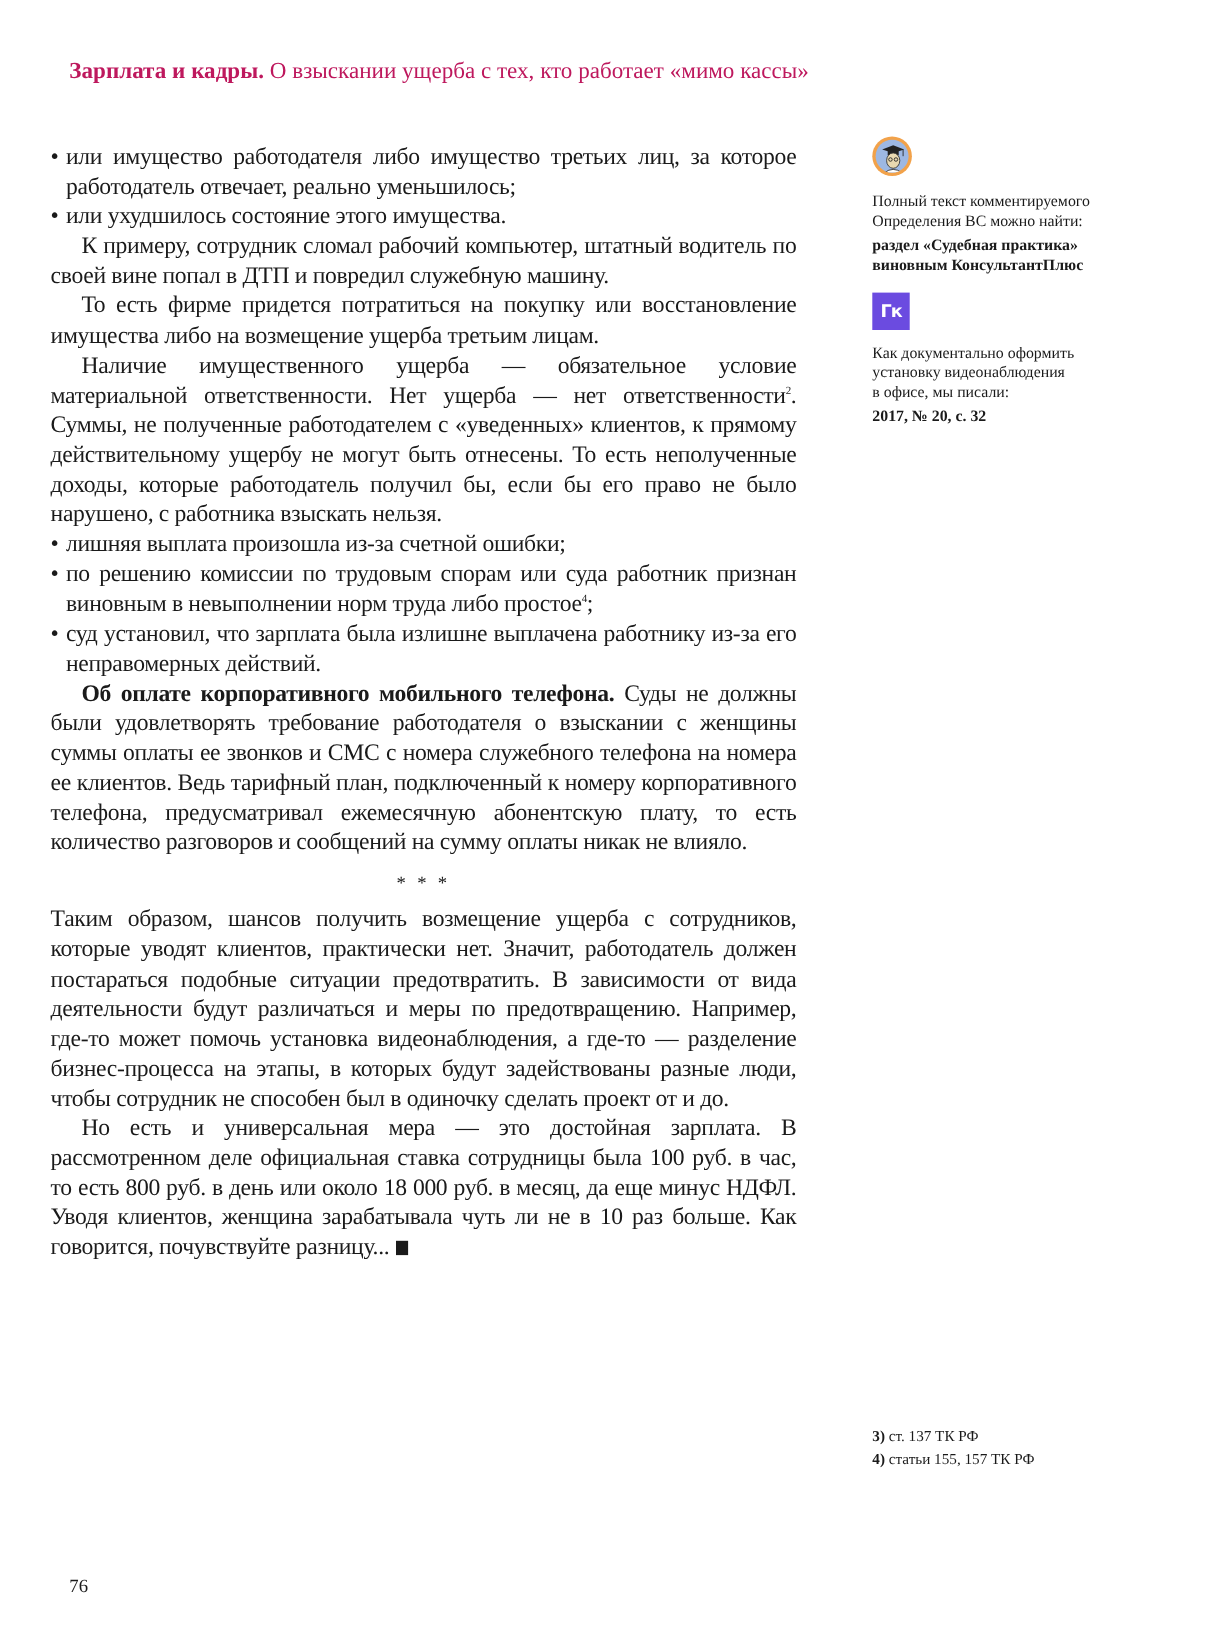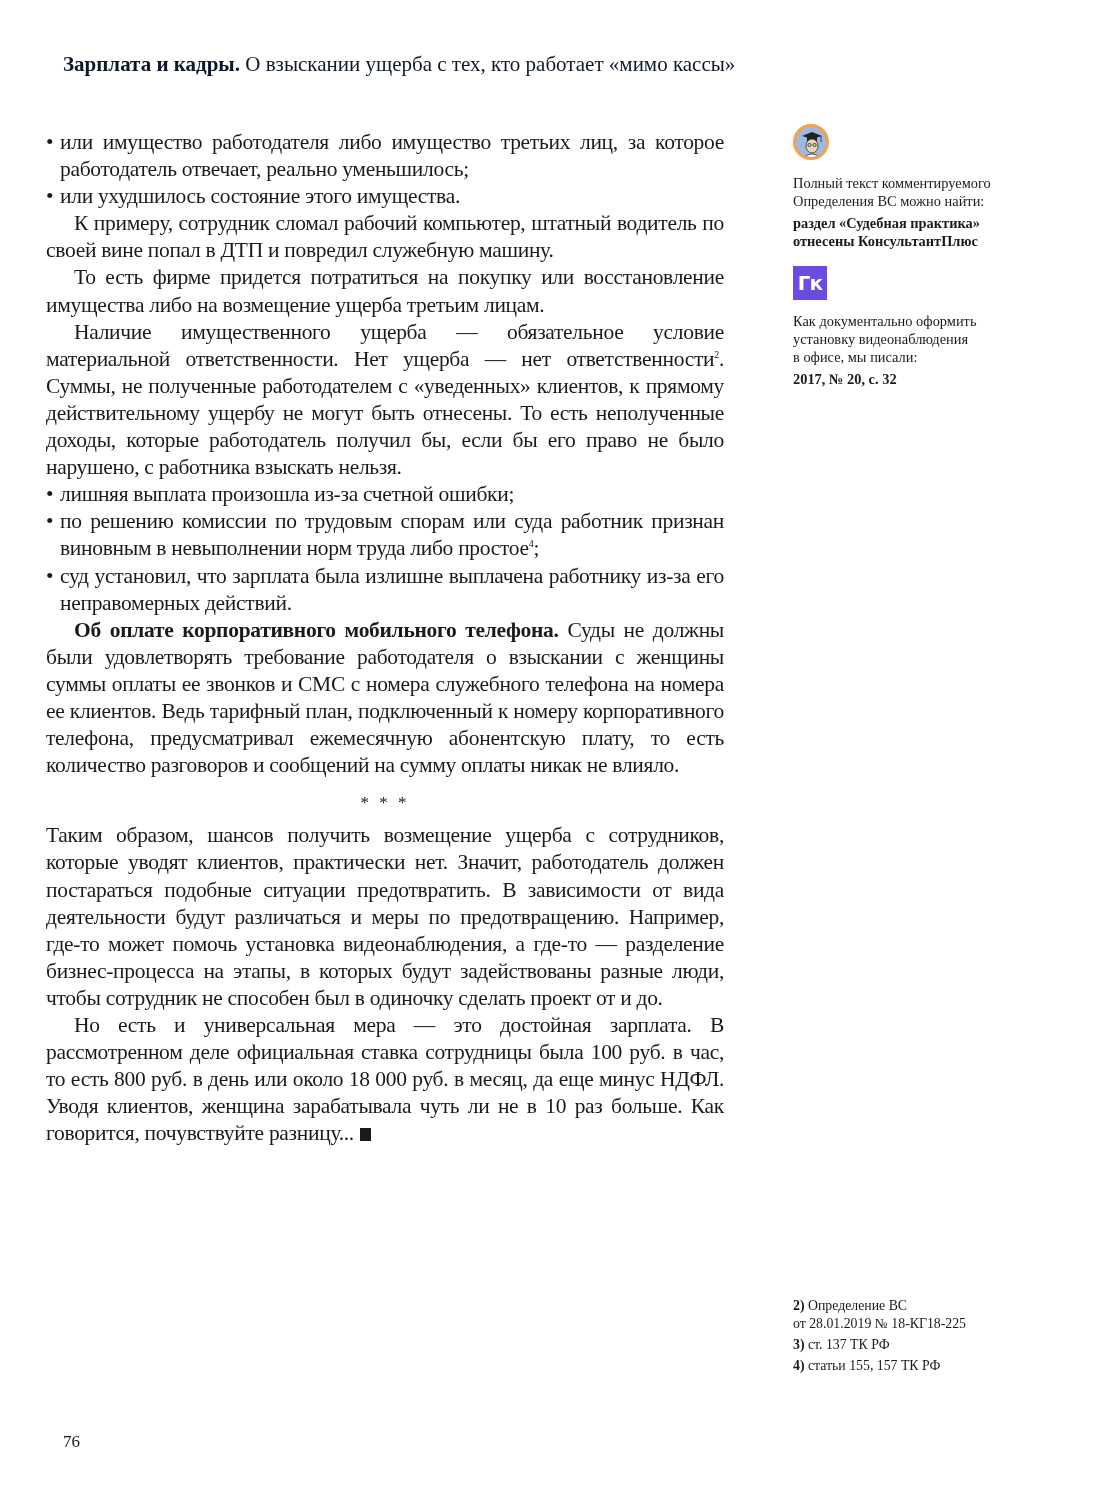--- a/index.html
+++ b/index.html
@@ -1,33 +1,33 @@
 <!DOCTYPE html>
 <html><head>
 <meta charset="utf-8">
 <style>
   html, body { margin: 0; padding: 0; background: #ffffff; }
   body { width: 1104px; height: 1500px; position: relative; overflow: hidden; color: #1a1a1a; }
-  .header { position: absolute; left: 63px; top: 52px; font-family: "Liberation Serif", serif; font-size: 21px; color: #0f172a; white-space: nowrap; }
+  .header { position: absolute; left: 63px; top: 52px; font-family: "Liberation Serif", serif; font-size: 21px; color: #be185d; white-space: nowrap; }
   .header b { font-weight: bold; }
   .main { position: absolute; left: 46px; top: 129px; width: 678px; font-family: "Liberation Serif", serif; font-size: 21.5px; line-height: 27.1px; color: #1a1a1a; letter-spacing: -0.3px; }
   .main p { margin: 0; text-align: justify; text-align-last: left; }
   .main p.ind { text-indent: 28px; }
   .main p.noind { text-indent: 0; }
   .main .bl { padding-left: 14px; position: relative; }
   .main .bl::before { content: "•"; position: absolute; left: 0; top: 0; }
   .main sup { font-size: 10px; vertical-align: 8px; line-height: 0; }
   .stars { text-align: center !important; text-align-last: center !important; font-size: 17px; margin: 10px 0 6px 0 !important; letter-spacing: 3px; }
   .end-square { display: inline-block; width: 11px; height: 13px; background: #1a1a1a; margin-left: 6px; vertical-align: -1px; }
   .side { position: absolute; left: 793px; width: 240px; font-family: "Liberation Serif", serif; font-size: 14.4px; line-height: 18px; color: #1a1a1a; }
   .side p { margin: 0; }
   .side .strong { font-weight: bold; margin-top: 4px; }
   .avatar { width: 36px; height: 36px; border-radius: 50%; background: #f2a24a; position: relative; margin-bottom: 14px; overflow: hidden; }
   .avatar .inner { position: absolute; left: 3px; top: 3px; width: 30px; height: 30px; border-radius: 50%; background: #9db8e3; overflow: hidden; }
-  .gk-logo { width: 34px; height: 34px; background: #6b4be0; color: #fff; font-family: "DejaVu Sans", sans-serif; font-weight: bold; font-size: 20px; line-height: 34px; text-align: center; margin-bottom: 12px; letter-spacing: -1px; }
+  .gk-logo { width: 34px; height: 34px; background: #6b4be0; color: #fff; font-family: "DejaVu Sans", sans-serif; font-weight: bold; font-size: 16px; line-height: 34px; text-align: center; margin-bottom: 12px; letter-spacing: -1px; }
   .footnotes { position: absolute; left: 793px; top: 1297px; width: 260px; font-family: "Liberation Serif", serif; font-size: 13.8px; line-height: 18px; color: #1a1a1a; }
   .footnotes p { margin: 0 0 3px 0; }
   .footnotes b { font-weight: bold; }
   .page-num { position: absolute; left: 63px; top: 1432px; font-family: "Liberation Serif", serif; font-size: 17px; color: #1a1a1a; }
 </style>
 </head>
 <body>
 
 <div class="header">
   <b>Зарплата и кадры.</b>
@@ -59,30 +59,29 @@
         <circle cx="13.5" cy="18" r="1.6" fill="none" stroke="#222" stroke-width="0.8"></circle>
         <circle cx="18.5" cy="18" r="1.6" fill="none" stroke="#222" stroke-width="0.8"></circle>
         <path d="M8 30 Q16 24 24 30" fill="#fff" stroke="#333" stroke-width="0.8"></path>
         <line x1="25" y1="9" x2="25" y2="15" stroke="#222" stroke-width="0.8"></line>
       </svg>
     </div>
   </div>
   <p>Полный текст комментируемого</p>
   <p>Определения ВС можно найти:</p>
   <p class="strong">раздел «Судебная практика»</p>
-  <p style="font-weight:bold">отнесены КонсультантПлюс</p>
+  <p style="font-weight:bold">виновным КонсультантПлюс</p>
 </div>
 
 <div class="side" style="top:266px;">
   <div class="gk-logo">Гк</div>
   <p>Как документально оформить</p>
   <p>установку видеонаблюдения</p>
   <p>в офисе, мы писали:</p>
   <p class="strong">2017, № 20, с. 32</p>
 </div>
 
 <div class="footnotes">
-  <p><b>2)</b> <span>Определение ВС</span><br><span>от 28.01.2019 № 18-КГ18-225</span></p>
   <p><b>3)</b> <span>ст. 137 ТК РФ</span></p>
   <p><b>4)</b> <span>статьи 155, 157 ТК РФ</span></p>
 </div>
 
 <div class="page-num">76</div>
 
 </body></html>

